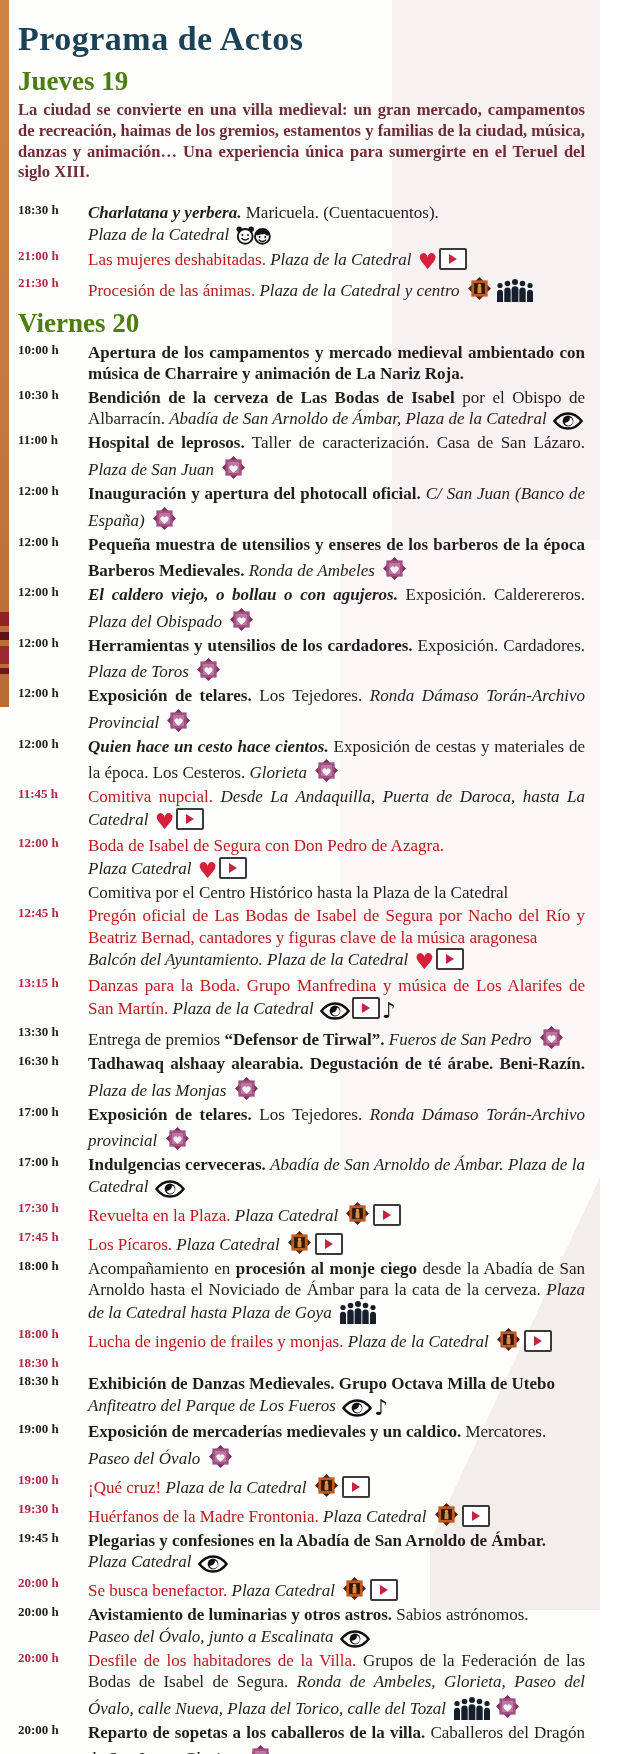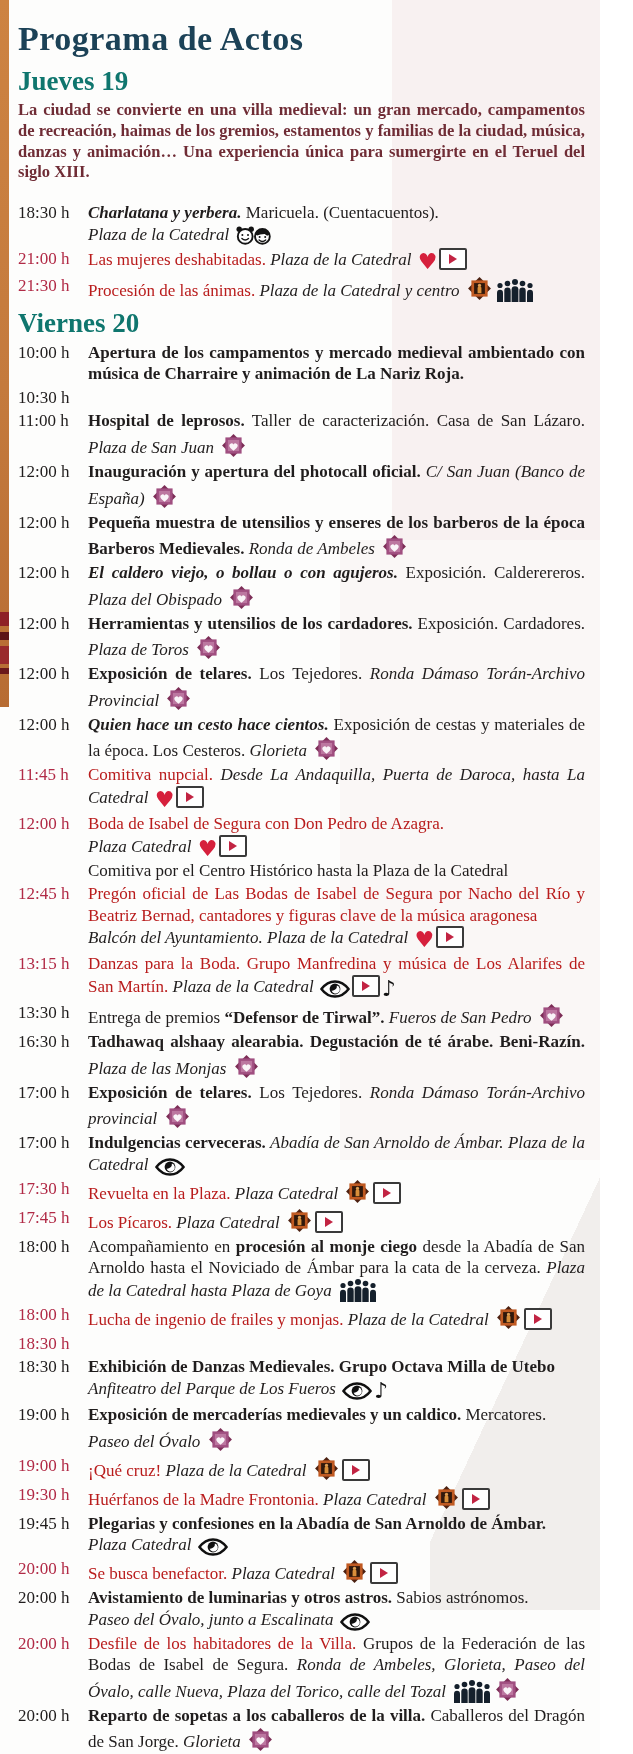--- a/index.html
+++ b/index.html
@@ -15,25 +15,25 @@
   
   .stripe{position:absolute;left:0;top:0;width:9px;height:707px;
           background:linear-gradient(180deg,#cd8342 0%,#c47a3d 55%,#b76c33 100%);}
   .stripe .m1{position:absolute;left:0;top:612px;width:9px;height:14px;background:#8e2026;}
   .stripe .m2{position:absolute;left:0;top:632px;width:9px;height:8px;background:#5c1317;}
   .stripe .m3{position:absolute;left:0;top:646px;width:9px;height:18px;background:#9a2a2c;}
   .stripe .m4{position:absolute;left:0;top:668px;width:9px;height:6px;background:#6b181b;}
 
   .content{position:relative;padding:20px 15px 0 18px;}
   .title{font-size:34px;font-weight:bold;color:#1c4257;margin:0 0 8px;letter-spacing:.5px;}
-  .day{font-size:27px;font-weight:bold;color:#0f766e;margin:6px 0 3px;}
+  .day{font-size:27px;font-weight:bold;color:#4d7c0f;margin:6px 0 3px;}
   .intro{color:#6f2c35;font-weight:bold;font-size:16.5px;line-height:1.26;
          text-align:justify;margin:0 0 19px;}
   .event{display:flex;margin:0 0 2px;}
-  .time{flex:0 0 70px;font-weight:normal;font-size:17px;line-height:1.27;}
+  .time{flex:0 0 70px;font-weight:bold;font-size:13px;line-height:1.27;}
   .time.red{color:#b12a46;}
   .etext{flex:1;font-size:17px;line-height:1.27;text-align:justify;}
   .seg-rb{color:#b91c1c;font-weight:normal;}
   .seg-b{font-weight:bold;}
   .seg-bi{font-weight:bold;font-style:italic;}
   .seg-i{font-style:italic;}
   .icn-wrap{display:inline-block;vertical-align:-6px;line-height:0;margin-left:2px;}
   .icn-wrap svg{display:inline-block;}
   .glyph-heart{font-family:"DejaVu Sans",sans-serif;color:#d6203c;font-size:22px;
                line-height:1;vertical-align:2px;}
@@ -106,20 +106,25 @@
                 <path d="M32 23v-9.2a3 3 0 0 1 6 0V23z"></path>
               </svg></span></div>
         </div>
         <h2 class="day">Viernes 20</h2>
         <div class="event">
           <div class="time">10:00 h</div>
           <div class="etext"><span class="seg-b">Apertura de los campamentos y mercado medieval ambientado con música de Charraire y animación de La Nariz Roja.</span></div>
         </div>
         <div class="event">
           <div class="time">10:30 h</div>
+          <div class="etext"><span class="seg-b">Bendición de la cerveza de Las Bodas de Isabel</span><span class="seg-r"> por el Obispo de Albarracín. </span><span class="seg-i">Abadía de San Arnoldo de Ámbar, Plaza de la Catedral </span><span class="icn-wrap"><svg width="30" height="18" viewBox="0 0 30 18">
+                <path d="M15 1.4C8.6 1.4 3.6 6.1 1.4 9c2.2 2.9 7.2 7.6 13.6 7.6S26.4 11.9 28.6 9C26.4 6.1 21.4 1.4 15 1.4z" fill="none" stroke="#101010" stroke-width="2.5" stroke-linejoin="round"></path>
+                <circle cx="15" cy="9" r="5.4" fill="#101010"></circle>
+                <path d="M16.9 5.4a4.2 4.2 0 1 1-5.3 5.3 4.8 4.8 0 0 0 5.3-5.3z" fill="#fff"></path>
+              </svg></span></div>
         </div>
         <div class="event">
           <div class="time">11:00 h</div>
           <div class="etext"><span class="seg-b">Hospital de leprosos.</span><span class="seg-r"> Taller de caracterización. Casa de San Lázaro. </span><span class="seg-i">Plaza de San Juan </span><span class="icn-wrap"><svg width="27" height="27" viewBox="0 0 28 28">
                 <g transform="rotate(45 14 14)">
                   <rect x="5.6" y="5.6" width="16.8" height="16.8" fill="#7c2d56"></rect>
                 </g>
                 <rect x="5.6" y="5.6" width="16.8" height="16.8" fill="#a04f80"></rect>
                 <rect x="8.2" y="8.2" width="11.6" height="11.6" fill="#cf93b6" opacity="0.6"></rect>
                 <path d="M14 19.4c-2.7-2.2-4.4-3.5-4.4-5.4a2.4 2.4 0 0 1 4.4-1.1 2.4 2.4 0 0 1 4.4 1.1c0 1.9-1.7 3.2-4.4 5.4z" fill="#fff" opacity="0.92"></path>

